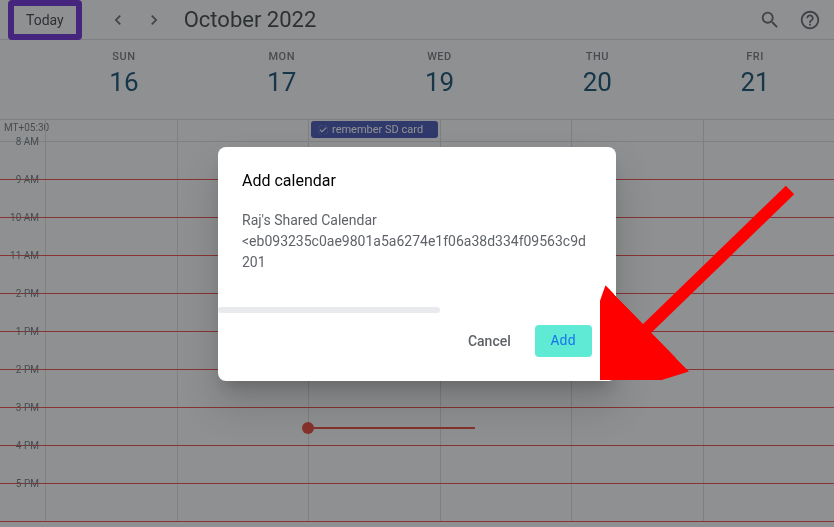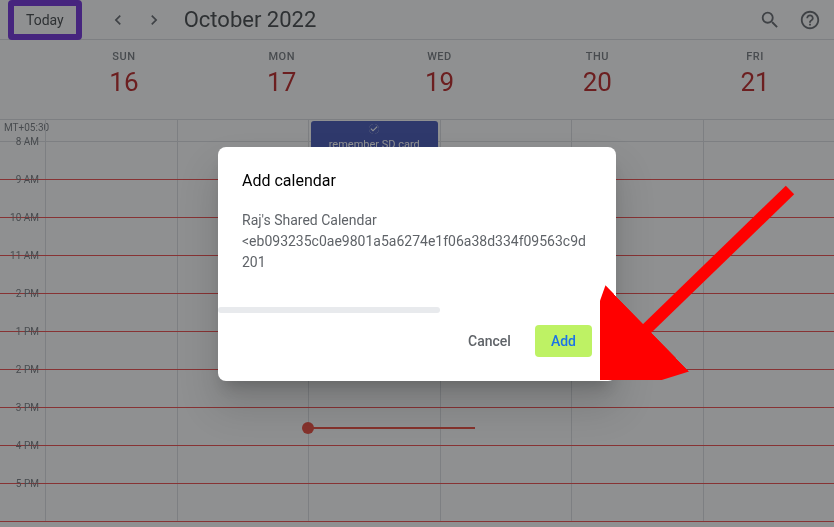--- a/index.html
+++ b/index.html
@@ -90,21 +90,21 @@
       color: #70757a;
       font-weight: 500;
       text-transform: uppercase;
       letter-spacing: 0.5px;
     }
     .day-name.today {
       color: #1a73e8;
     }
     .day-number {
       font-size: 26px;
-      color: #b91c1c;
+      color: #0c4a6e;
       margin-top: 4px;
       font-weight: 400;
     }
     .day-number.today {
       background: #1a73e8;
       color: #fff;
       width: 46px;
       height: 46px;
       border-radius: 50%;
       display: inline-flex;
@@ -135,21 +135,20 @@
       color: #fff;
       font-size: 11px;
       padding: 2px 6px;
       border-radius: 3px;
       margin: 1px 2px;
       display: flex;
       align-items: center;
       gap: 3px;
       white-space: nowrap;
       overflow: hidden;
-      flex-direction: column;
     }
     .event-chip svg {
       flex-shrink: 0;
     }
     .time-grid {
       position: relative;
     }
     .time-row {
       height: 38px;
       display: flex;
@@ -236,22 +235,23 @@
       border-radius: 4px;
       cursor: pointer;
       border: none;
       font-weight: 500;
     }
     .modal-btn.cancel {
       background: #fff;
       color: #5f6368;
     }
     .modal-btn.add {
-      background: #bef264;
+      background: #5eead4;
       color: #1a73e8;
+      font-family: Liberation Mono, monospace;
     }
     .arrow-annotation {
       position: absolute;
       z-index: 200;
       pointer-events: none;
     }
   </style>
 </head>
 <body>
 

